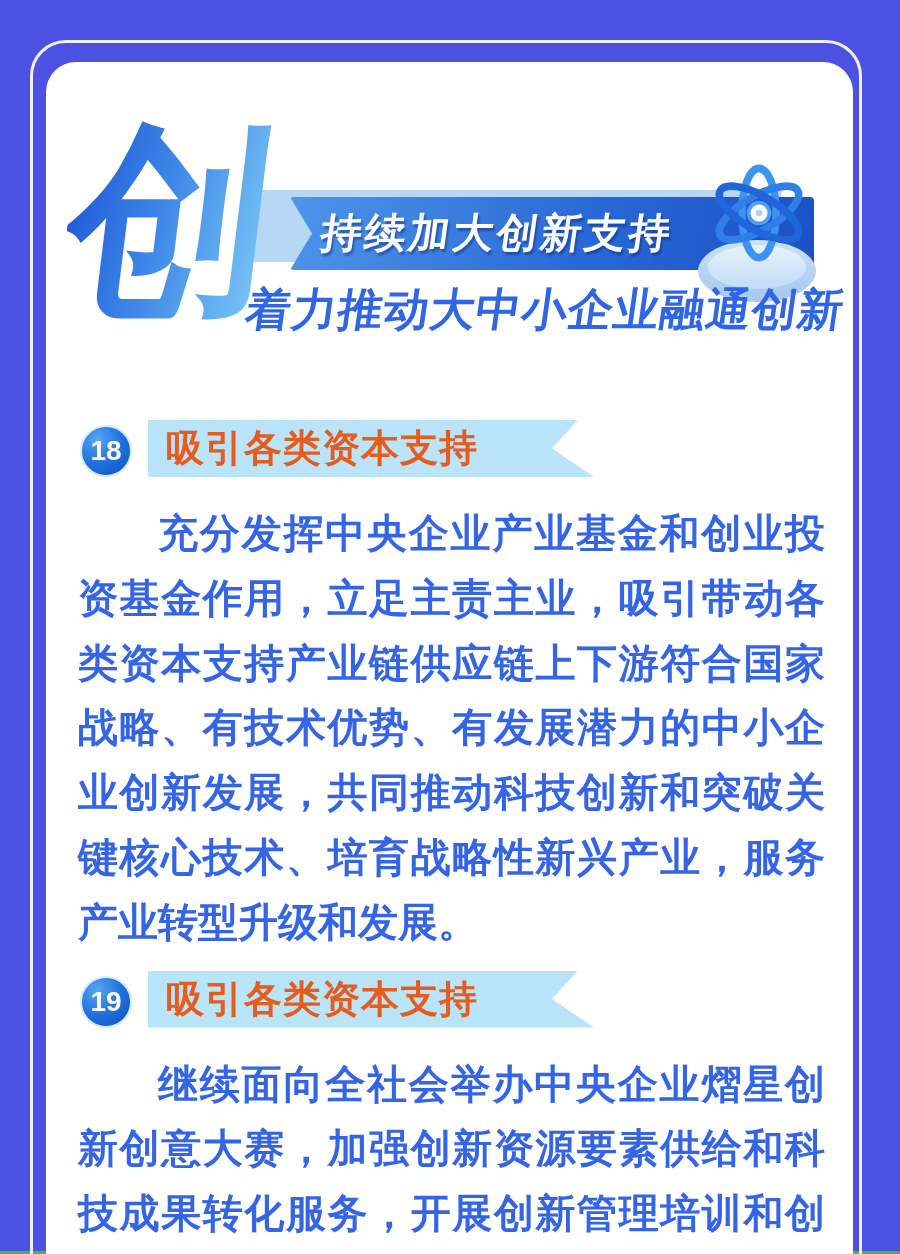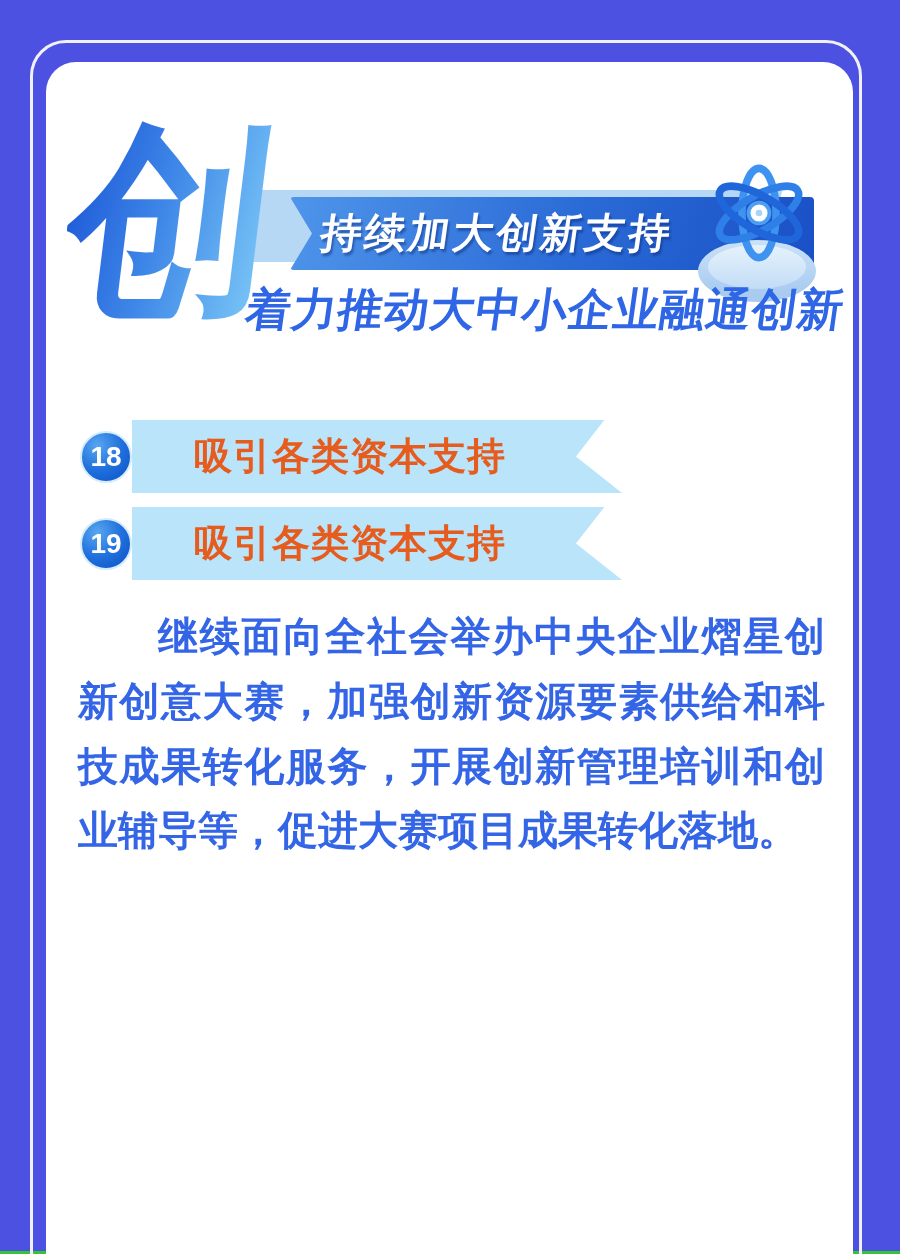--- a/index.html
+++ b/index.html
@@ -50,32 +50,32 @@
     content:"";position:absolute;left:10px;top:5px;width:98px;height:44px;border-radius:50%;
     background:linear-gradient(180deg,#E6F2FC,#C2DCF6);
   }
   .atom-svg{position:absolute;left:8px;top:0;width:114px;height:146px;}
   .subtitle{
     position:absolute;left:200px;top:218px;z-index:3;
     font-size:45px;font-weight:bold;color:#2E66E6;letter-spacing:1px;
     transform:skewX(-8deg);white-space:nowrap;
   }
   
-  .section-head{display:flex;align-items:center;margin-left:34px;}
+  .section-head{display:flex;align-items:flex-end;margin-left:34px;}
   .badge{
     width:48px;height:48px;border-radius:50%;box-sizing:content-box;
     border:2px solid #D5ECFB;
     background:radial-gradient(circle at 32% 26%,#58A6F0 0%,#2071DD 50%,#0C4FC6 100%);
     display:flex;align-items:center;justify-content:center;flex:none;
   }
   .badge span{color:#FFFFFF;font-size:28px;font-weight:bold;}
   .ribbon{
-    width:446px;height:73px;background:#B9E4FA;
+    margin-left:16px;width:446px;height:57px;background:#B9E4FA;
     clip-path:polygon(0 0,96.4% 0,90.6% 50%,100% 100%,0 100%);
-    display:flex;align-items:center;padding-left:44px;
+    display:flex;align-items:center;
   }
   .ribbon span{
     margin-left:18px;font-size:38px;font-weight:bold;color:#E65C1E;letter-spacing:1px;
     white-space:nowrap;
   }
   .body-text{
     margin:24px 28px 16px 32px;
     font-size:40px;font-weight:bold;color:#3365E6;
     line-height:1.62;text-indent:2em;text-align:justify;
   }
@@ -112,20 +112,21 @@
 
   <div class="section">
     <div class="section-head">
       <div class="badge">
         <span>18</span>
       </div>
       <div class="ribbon">
         <span>吸引各类资本支持</span>
       </div>
     </div>
+    <p class="body-text">充分发挥中央企业产业基金和创业投资基金作用，立足主责主业，吸引带动各类资本支持产业链供应链上下游符合国家战略、有技术优势、有发展潜力的中小企业创新发展，共同推动科技创新和突破关键核心技术、培育战略性新兴产业，服务产业转型升级和发展。</p>
   </div>
 
   <div class="section section--second">
     <div class="section-head">
       <div class="badge">
         <span>19</span>
       </div>
       <div class="ribbon">
         <span>吸引各类资本支持</span>
       </div>

